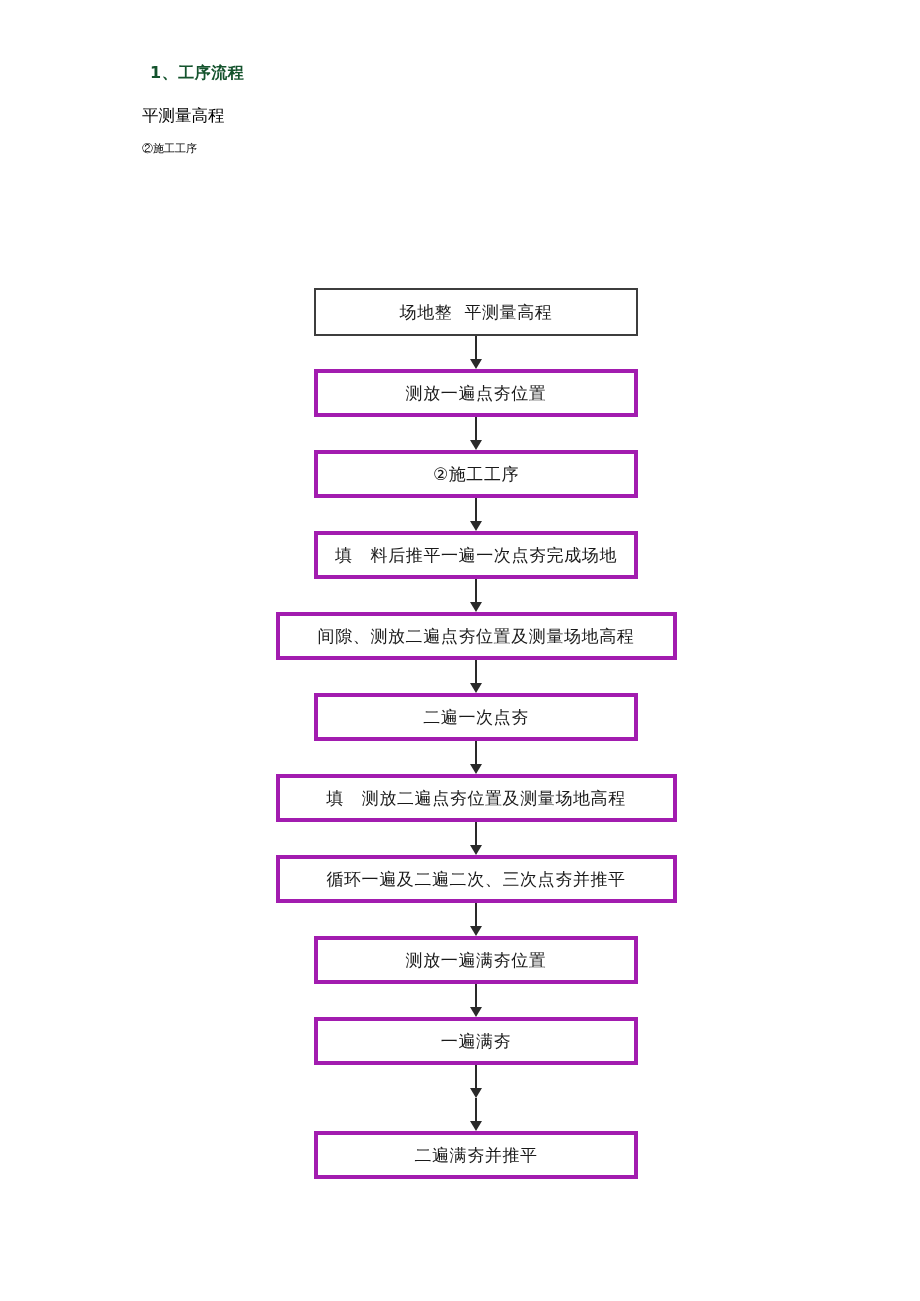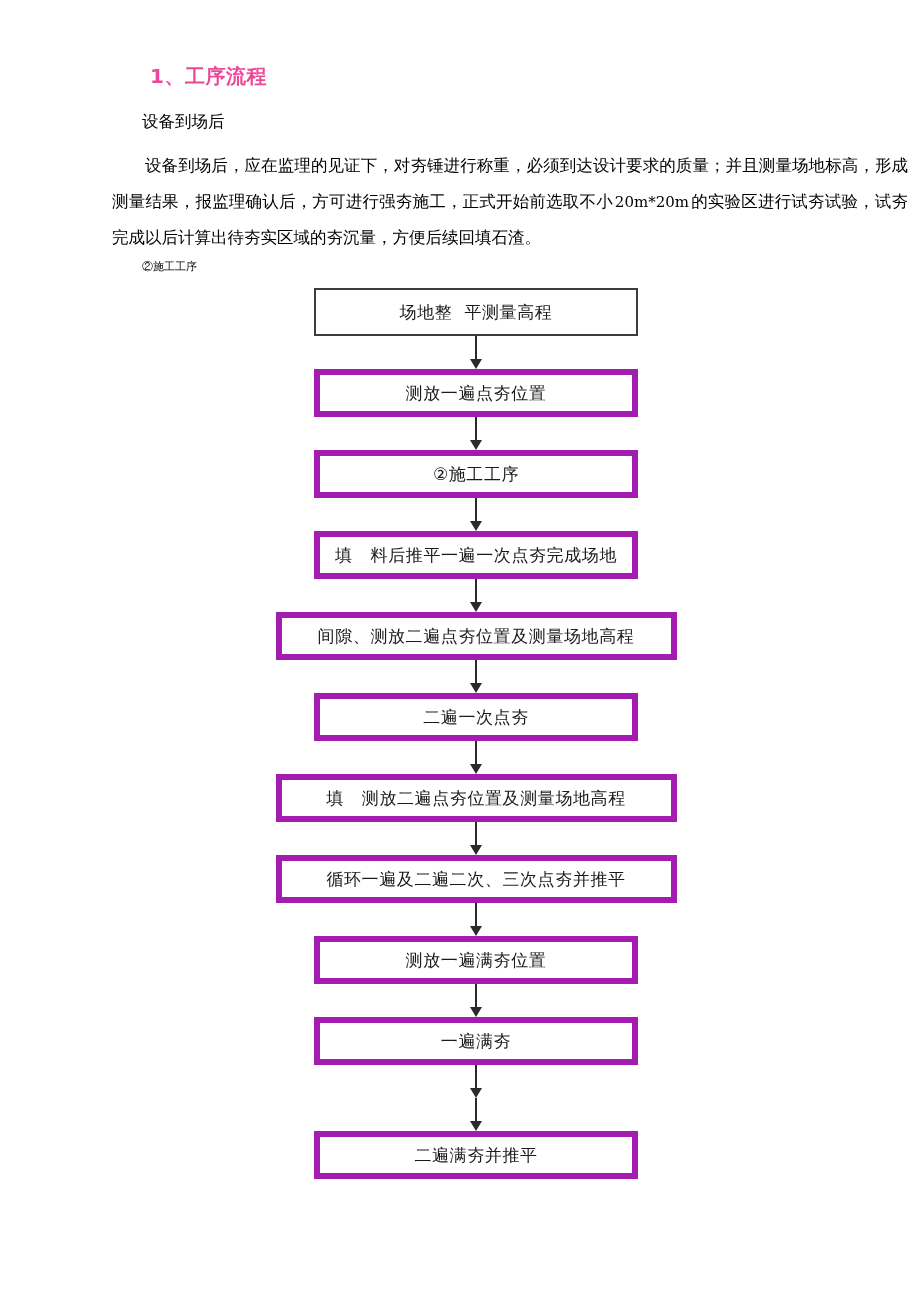--- a/index.html
+++ b/index.html
@@ -23,26 +23,26 @@
 
   
   .doc-body {
     position: absolute;
     left: 112px;
     top: 62px;
     width: 700px;
   }
 
   .heading {
-    font-size: 20px;
+    font-size: 16px;
     font-weight: bold;
     letter-spacing: 0.5px;
     margin: 0 0 20px 38px;
     line-height: 1.4;
-    color: #ec4899;
+    color: #14532d;
   }
 
   .sub-label {
     font-size: 16.5px;
     margin: 0 0 15px 30px;
     line-height: 1.4;
     white-space: nowrap;
   }
 
   .para {
@@ -76,21 +76,21 @@
     width: 920px;
   }
   .flow-row {
     position: relative;
     width: 920px;
     display: flex;
     justify-content: center;
   }
   .node {
     box-sizing: border-box;
-    border: 6px solid #a21caf;
+    border: 4px solid #a21caf;
     background: #ffffff;
     height: 48px;
     display: flex;
     align-items: center;
     justify-content: center;
     font-size: 17px;
     letter-spacing: 0.6px;
     color: #1a1a1a;
     white-space: pre;
     font-family: "DejaVu Sans", "Liberation Sans", sans-serif;
@@ -127,23 +127,22 @@
 </style>
 </head>
 <body>
 
 <div class="page">
 
   <div class="doc-body">
 
     <div class="heading">1、工序流程</div>
 
-    <div class="sub-label">设备到场后</div>
-
-    <p class="para"><span>设备到场后，应在监理的见证下，对夯锤进行称重，必须到达设计要求的质量；并且测量场地标高，形成测量结果，报监理确认后，方可进行强夯施工，正式开始前选取不小</span><span class="lat">20m*20m</span><span>的实验区进行试夯试验，试夯完成以后计算出待夯实区域的夯沉量，方便后续回填石渣。</span></p>
+    <div class="sub-label">平测量高程</div>
+
 
     <div class="sub-label-2">②施工工序</div>
   </div>
 
   <div class="flow" id="flow-root">
       <div class="flow-row">
         <div class="node narrow first">场地整  平测量高程</div>
       </div>
       <div class="connector">
         <div class="stem"></div>

